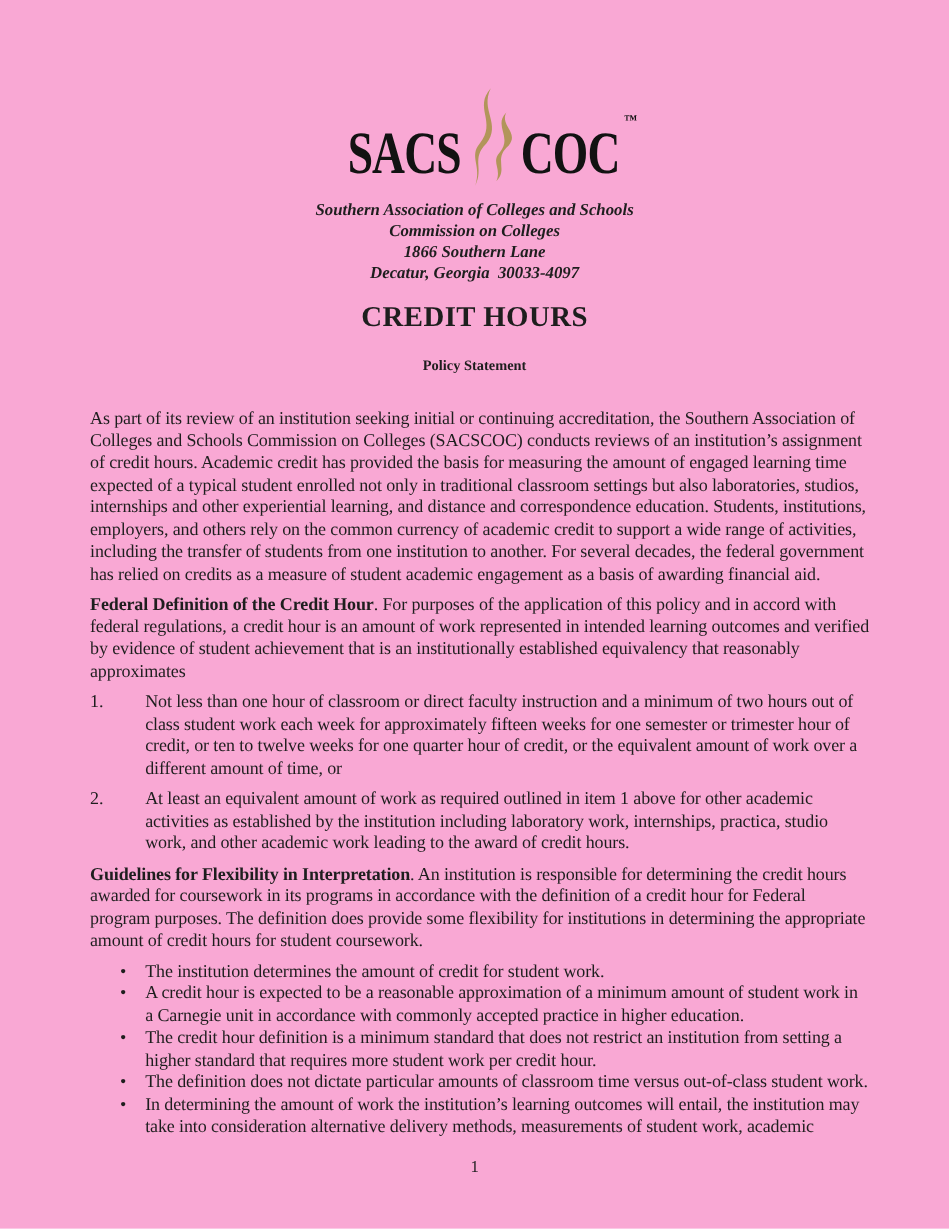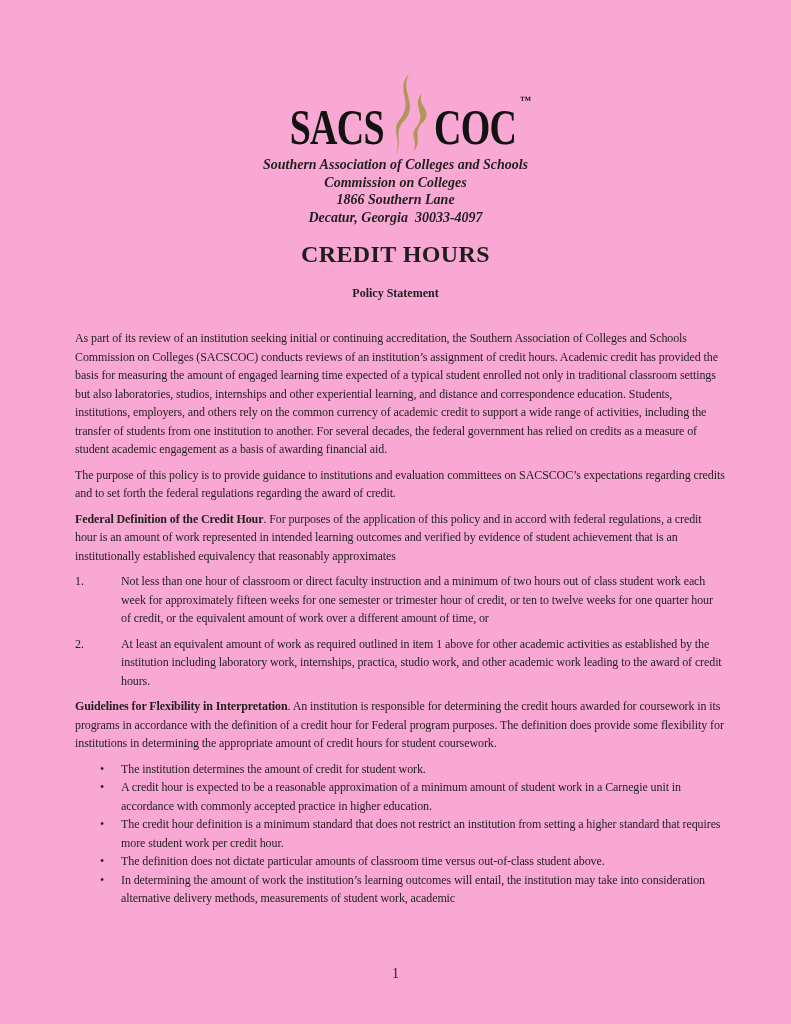--- a/index.html
+++ b/index.html
@@ -24,38 +24,38 @@
   }
   .wm-left  { transform:scaleX(0.76); transform-origin:right center; }
   .wm-right { transform:scaleX(0.76); transform-origin:left center; }
   .flame { width:48px; height:90px; margin:0 1px -8px 1px; flex:none; }
   .flame path { fill:#b2955a; }
   .tm {
     font-size:11px; font-weight:bold; align-self:flex-start;
     margin-top:34px; margin-left:-22px; color:#121212;
   }
   .address {
-    margin-top:4px;
+    margin-top:15px;
     font-weight:bold; font-style:italic;
     font-size:14px; line-height:17.5px;
   }
   .addr-line { white-space:pre-wrap; }
   
   .title {
     margin:15px 0 0; text-align:center;
     font-size:24px; font-weight:bold; letter-spacing:0.4px;
   }
   .subtitle {
     margin:18px 0 0; text-align:center;
     font-size:12px; font-weight:bold;
   }
   
   .body {
     margin:28px 0 0 75px; width:650px;
-    font-size:12px; line-height:18.5px; letter-spacing:-0.1px;
+    font-size:15px; line-height:18.5px; letter-spacing:-0.1px;
     text-align:left;
   }
   .body p { margin:0 0 7px 0; }
   .inline-heading { font-weight:bold;text-align:center; }
   .num-item { display:flex; margin-bottom:7px; }
   .num { width:46px; flex:none; }
   .num-text { flex:1; }
   .bullet-item { display:flex; margin:0; }
   .bullet { width:21px; margin-left:25px; flex:none; }
   .bullet-text { flex:1; }
@@ -87,21 +87,20 @@
     </div>
   </header>
 
   <h1 class="title">CREDIT HOURS</h1>
   <h2 class="subtitle">Policy Statement</h2>
 
   <main class="body">
 
     <p>As part of its review of an institution seeking initial or continuing accreditation, the Southern Association of Colleges and Schools Commission on Colleges (SACSCOC) conducts reviews of an institution’s assignment of credit hours. Academic credit has provided the basis for measuring the amount of engaged learning time expected of a typical student enrolled not only in traditional classroom settings but also laboratories, studios, internships and other experiential learning, and distance and correspondence education. Students, institutions, employers, and others rely on the common currency of academic credit to support a wide range of activities, including the transfer of students from one institution to another. For several decades, the federal government has relied on credits as a measure of student academic engagement as a basis of awarding financial aid.</p>
 
-    <p>The purpose of this policy is to provide guidance to institutions and evaluation committees on SACSCOC’s expectations regarding credits and to set forth the federal regulations regarding the award of credit.</p>
 
     <p><span class="inline-heading">Federal Definition of the Credit Hour</span><span>. For purposes of the application of this policy and in accord with federal regulations, a credit hour is an amount of work represented in intended learning outcomes and verified by evidence of student achievement that is an institutionally established equivalency that reasonably approximates</span></p>
 
     <div class="num-item">
       <span class="num">1.</span>
       <span class="num-text">Not less than one hour of classroom or direct faculty instruction and a minimum of two hours out of class student work each week for approximately fifteen weeks for one semester or trimester hour of credit, or ten to twelve weeks for one quarter hour of credit, or the equivalent amount of work over a different amount of time, or</span>
     </div>
 
     <div class="num-item">
       <span class="num">2.</span>
@@ -117,21 +116,21 @@
     <div class="bullet-item">
       <span class="bullet">•</span>
       <span class="bullet-text">A credit hour is expected to be a reasonable approximation of a minimum amount of student work in a Carnegie unit in accordance with commonly accepted practice in higher education.</span>
     </div>
     <div class="bullet-item">
       <span class="bullet">•</span>
       <span class="bullet-text">The credit hour definition is a minimum standard that does not restrict an institution from setting a higher standard that requires more student work per credit hour.</span>
     </div>
     <div class="bullet-item">
       <span class="bullet">•</span>
-      <span class="bullet-text">The definition does not dictate particular amounts of classroom time versus out-of-class student above.</span>
+      <span class="bullet-text">The definition does not dictate particular amounts of classroom time versus out-of-class student work.</span>
     </div>
     <div class="bullet-item">
       <span class="bullet">•</span>
       <span class="bullet-text">In determining the amount of work the institution’s learning outcomes will entail, the institution may take into consideration alternative delivery methods, measurements of student work, academic</span>
     </div>
 
   </main>
 
   <div class="page-number">1</div>
 

